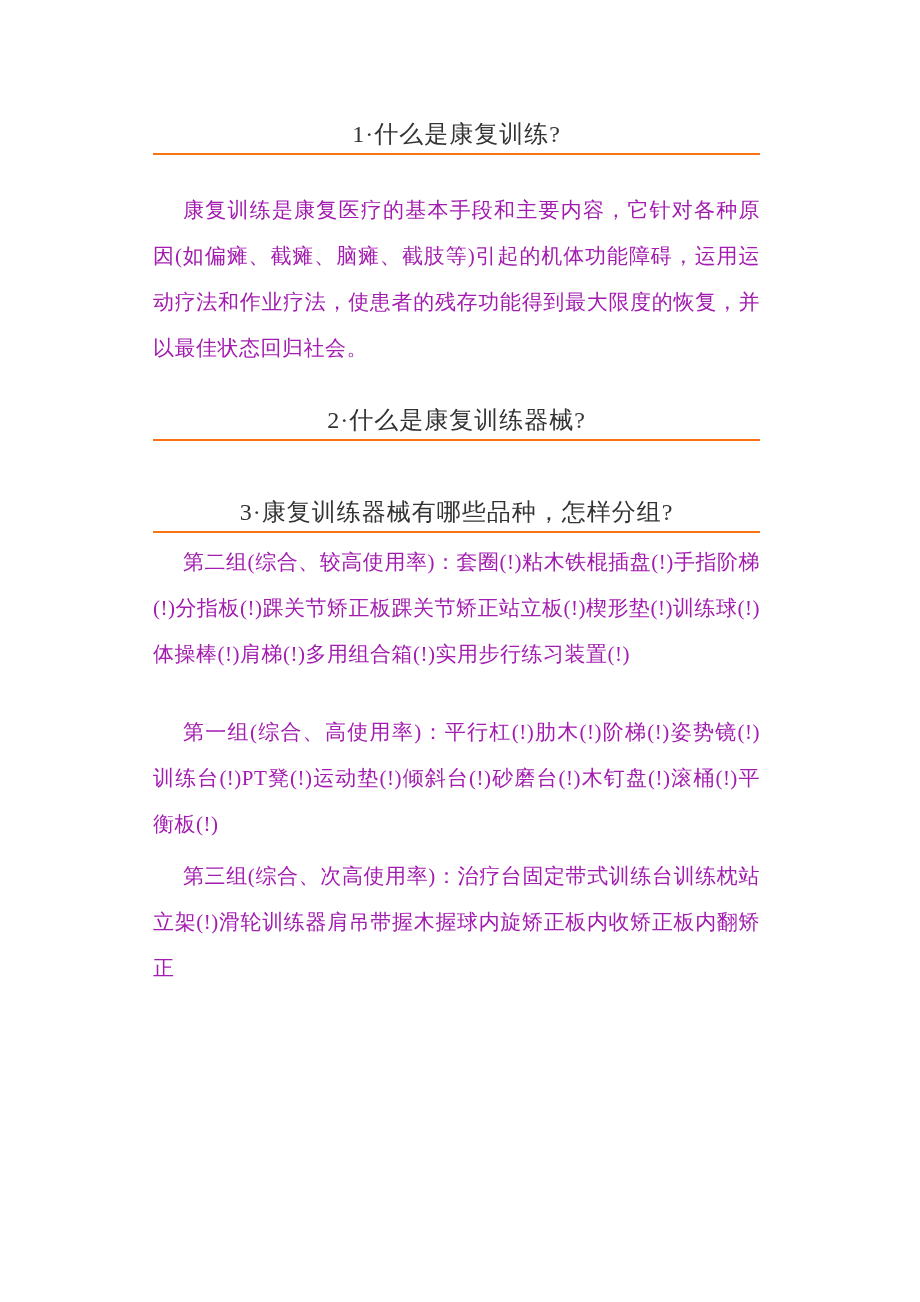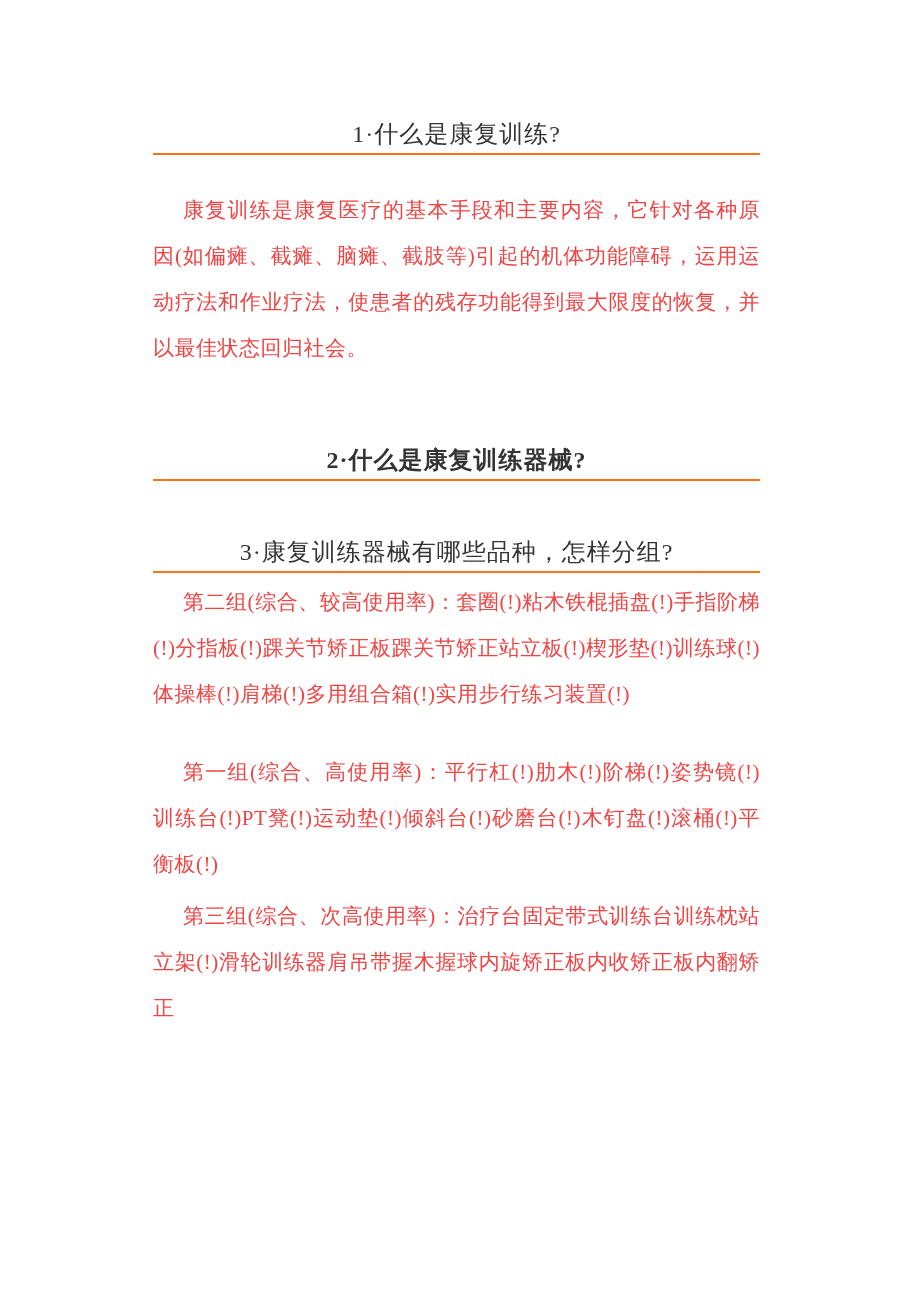--- a/index.html
+++ b/index.html
@@ -27,30 +27,30 @@
     font-weight: normal;
     line-height: 30px;
     text-align: center;
     letter-spacing: 1px;
     margin: 0;
     padding-bottom: 4px;
     border-bottom: 2px solid #f97316;
     color: #333333;
   }
   .heading-1 { margin-top: 119px; }
-  .heading-2 { margin-top: 74px; font-weight: bold; }
+  .heading-2 { margin-top: 34px; }
   .heading-3 { margin-top: 56px; }
   .para {
     font-size: 21px;
     line-height: 46px;
     text-align: justify;
     text-indent: 30px;
     letter-spacing: 0.5px;
     margin: 32px 0 0 0;
-    color: #ef4444;
+    color: #a21caf;
   }
   .para-tight {
     margin-top: 6px;
   }
 </style>
 </head>
 <body>
 
 <div class="page">
   <div class="content">

